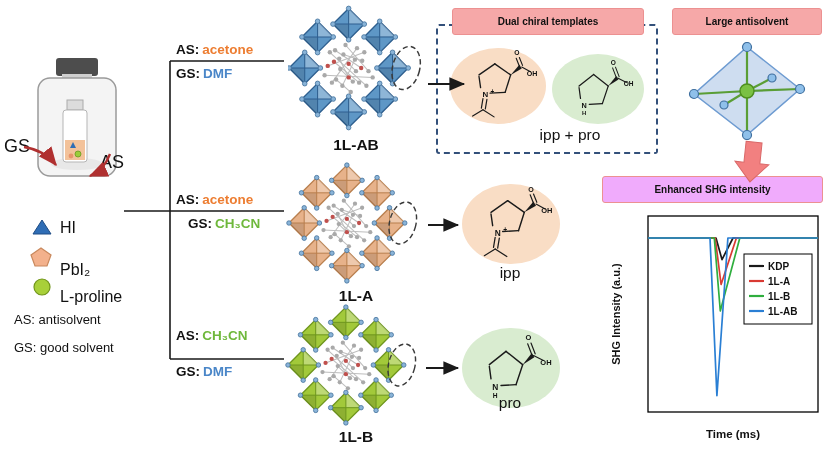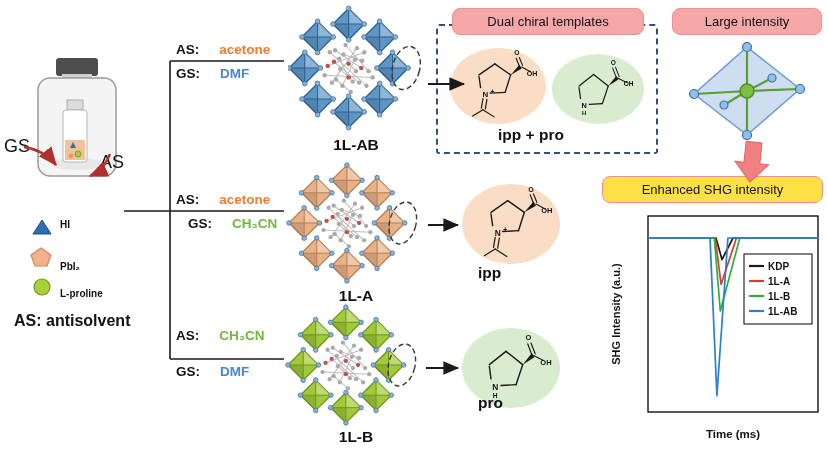--- a/index.html
+++ b/index.html
@@ -1,29 +1,29 @@
 <!DOCTYPE html>
 <html><head>
 <meta charset="utf-8">
 <style>
   *{box-sizing:border-box;margin:0;padding:0}
   body{font-family:"Liberation Sans",sans-serif;background:#fff}
   #canvas{position:relative;width:827px;height:455px;background:#fff;overflow:hidden;color:#111}
   .abs{position:absolute}
   .lbl{position:absolute;font-weight:400;font-size:18px;z-index:2}
   .solvrow{position:absolute;font-weight:700;font-size:13.5px;white-space:nowrap;z-index:2}
-  .solvrow .sv{margin-left:20px}
+  .solvrow .sv{margin-left:3px}
   .clabel{position:absolute;font-weight:700;font-size:15.5px;text-align:center;z-index:2}
-  .plabel{position:absolute;font-weight:700;font-size:15.5px;z-index:2}
-  .header{position:absolute;font-weight:400;font-size:13px;display:flex;align-items:center;justify-content:center;border-radius:8px;z-index:3;border:1px solid transparent}
+  .plabel{position:absolute;font-weight:400;font-size:15.5px;text-align:center;z-index:2}
+  .header{position:absolute;font-weight:700;font-size:10px;display:flex;align-items:center;justify-content:center;border-radius:3px;z-index:3;border:1px solid transparent}
   .ellipse{position:absolute;border-radius:50%;z-index:2}
   .ellipse svg{position:absolute;inset:0;width:100%;height:100%}
   #dashedbox{position:absolute;border:2px dashed #33507a;border-radius:3px;z-index:1}
-  .legend-row-label{position:absolute;font-weight:700;font-size:10px;z-index:2}
-  .defs-line{position:absolute;font-weight:700;font-size:16px;z-index:2}
+  .legend-row-label{position:absolute;font-weight:400;font-size:16px;z-index:2}
+  .defs-line{position:absolute;font-weight:400;font-size:13px;z-index:2}
   .cluster,.mol{position:absolute;z-index:2}
   svg{display:block}
 </style>
 </head>
 <body>
 
 <div id="canvas">
 
   <svg class="abs" style="left:0;top:0;z-index:4;pointer-events:none" width="827" height="455" viewBox="0 0 827 455">
     <defs>
@@ -67,20 +67,21 @@
     <polygon points="11,1 21,8 17,19 5,19 1,8" stroke-width="1.2" fill="#f3b18c" stroke="#c9885c"></polygon>
   </svg>
   <div class="legend-row-label" style="left:60px;top:261px">PbI₂</div>
 
   <svg class="abs" style="left:32px;top:278px;z-index:2" width="20" height="18" viewBox="0 0 20 18">
     <circle cx="10" cy="9" r="8" stroke-width="1.2" fill="#a8d039" stroke="#71951c"></circle>
   </svg>
   <div class="legend-row-label" style="left:60px;top:288px">L-proline</div>
 
   <div class="defs-line" style="left:14px;top:312px">AS: antisolvent</div>
+  <div class="defs-line" style="left:14px;top:340px">GS: good solvent</div>
 
   <div class="solvrow" style="left:176px;top:42px">
     <span>AS:</span><span class="sv" style="color: rgb(237, 125, 49);">acetone</span>
   </div>
   <div class="solvrow" style="left:176px;top:66px">
     <span>GS:</span><span class="sv" style="color: rgb(74, 134, 200);">DMF</span>
   </div>
   <div class="solvrow" style="left:176px;top:192px">
     <span>AS:</span><span class="sv" style="color: rgb(237, 125, 49);">acetone</span>
   </div>
@@ -520,21 +521,21 @@
         <polygon points="64,40 78,31 75,26" fill="#1a1a1a"></polygon>
         <line x1="75" y1="28" x2="70" y2="15" stroke="#1a1a1a" stroke-width="1.4" stroke-linecap="round"></line>
         <line x1="79" y1="27" x2="74" y2="14" stroke="#1a1a1a" stroke-width="1.4" stroke-linecap="round"></line>
         <text x="71" y="11" font-size="9" font-weight="700" fill="#111" text-anchor="middle" font-family="&quot;Liberation Sans&quot;,sans-serif">O</text>
         <line x1="77" y1="29" x2="89" y2="35" stroke="#1a1a1a" stroke-width="1.4" stroke-linecap="round"></line>
         <text x="92" y="40" font-size="9" font-weight="700" fill="#111" text-anchor="middle" font-family="&quot;Liberation Sans&quot;,sans-serif">OH</text>
       </svg>
   </div>
   <div class="plabel" style="left:478px;top:394px;width:64px">pro</div>
 
-  <div class="header" style="left: 672px; top: 8px; width: 150px; height: 27px; background-color: rgb(246, 168, 168); border-color: rgb(236, 145, 145);">Large intensity</div>
+  <div class="header" style="left: 672px; top: 8px; width: 150px; height: 27px; background-color: rgb(246, 168, 168); border-color: rgb(236, 145, 145);">Large antisolvent</div>
 
   <svg class="abs" style="left:688px;top:42px;z-index:2" width="118" height="98" viewBox="0 0 118 98">
     <polygon points="59,5 112,47 59,93 6,52" fill="rgba(125,165,215,0.38)" stroke="#6d9bd1" stroke-width="1.5"></polygon>
     <line x1="59" y1="5" x2="59" y2="93" stroke="#8fb3dc" stroke-width="1"></line>
     <line x1="6" y1="52" x2="112" y2="47" stroke="#8fb3dc" stroke-width="1"></line>
     <g stroke="#5a9e35" stroke-width="2.2">
       <line x1="59" y1="49" x2="59" y2="5"></line>
         <line x1="59" y1="49" x2="59" y2="93"></line>
       <line x1="59" y1="49" x2="6" y2="52"></line>
         <line x1="59" y1="49" x2="112" y2="47"></line>
@@ -545,21 +546,21 @@
       <circle cx="59" cy="5" r="4.5"></circle>
         <circle cx="112" cy="47" r="4.5"></circle>
         <circle cx="59" cy="93" r="4.5"></circle>
       <circle cx="6" cy="52" r="4.5"></circle>
         <circle cx="36" cy="63" r="4"></circle>
         <circle cx="84" cy="36" r="4"></circle>
     </g>
     <circle cx="59" cy="49" r="7" fill="#7ac143" stroke="#4e8f1f" stroke-width="1.5"></circle>
   </svg>
 
-  <div class="header" style="left: 602px; top: 176px; width: 221px; height: 27px; background-color: #fde047; border-color: rgb(236, 145, 145);">Enhanced SHG intensity</div>
+  <div class="header" style="left: 602px; top: 176px; width: 221px; height: 27px; background-color: #f0abfc; border-color: rgb(236, 145, 145);">Enhanced SHG intensity</div>
 
   <svg id="chart" class="abs" style="left:606px;top:208px;z-index:2" width="219" height="243" viewBox="0 0 219 243">
       <rect x="42" y="8" width="170" height="196" fill="none" stroke="#000" stroke-width="1.3"></rect>
       <polyline points="42.0,30.0 110.0,30.0 116.0,51.6 127.0,30.0 212.0,30.0" fill="none" stroke="#1a1a1a" stroke-width="1.7" stroke-linejoin="round"></polyline>
       <polyline points="42.0,30.0 109.2,30.0 115.1,76.5 130.4,30.0 212.0,30.0" fill="none" stroke="#d93a33" stroke-width="1.7" stroke-linejoin="round"></polyline>
       <polyline points="42.0,30.0 108.3,30.0 114.3,103.0 133.8,30.0 212.0,30.0" fill="none" stroke="#2fae3e" stroke-width="1.7" stroke-linejoin="round"></polyline>
       <polyline points="42.0,30.0 104.0,30.0 110.9,187.7 121.9,30.0 212.0,30.0" fill="none" stroke="#2a7fd4" stroke-width="1.7" stroke-linejoin="round"></polyline>
       <rect x="138" y="46" width="68" height="70" fill="#fff" stroke="#000" stroke-width="1"></rect>
       <line x1="143" y1="58" x2="158" y2="58" stroke="#1a1a1a" stroke-width="2.2"></line>
       <text x="162" y="61.5" font-size="10" font-weight="700" fill="#111" text-anchor="start" font-family="&quot;Liberation Sans&quot;,sans-serif">KDP</text>

